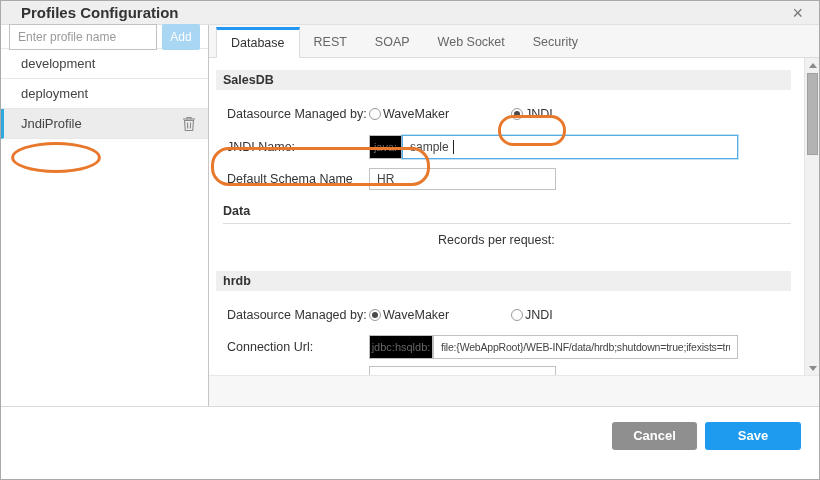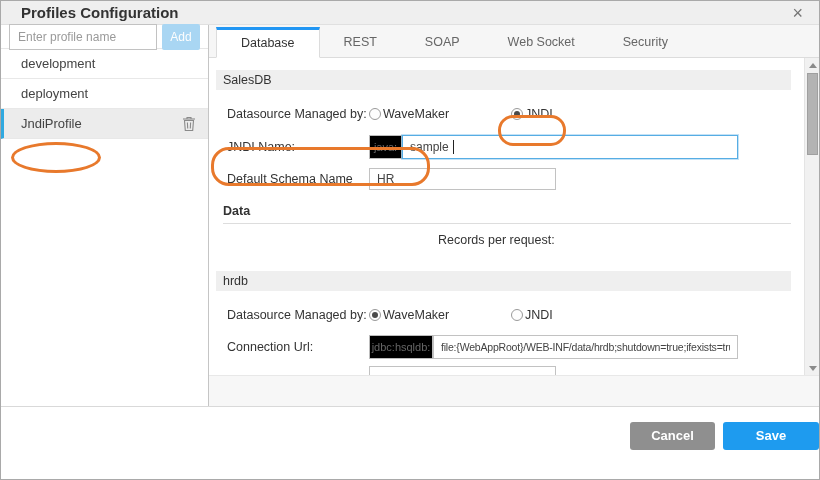--- a/index.html
+++ b/index.html
@@ -27,28 +27,28 @@
              font-size:12px; font-family:"Liberation Sans", sans-serif; cursor:pointer; }
   .profile-item { height:30px; display:flex; align-items:center; padding-left:20px; padding-right:12px;
                   border-bottom:1px solid #e8e8e8; color:#444; cursor:pointer; }
   .profile-item.selected { background:#ececec; border-left:3px solid #30a9e0; padding-left:17px;
                            justify-content:space-between; }
   .trash { width:14px; height:16px; flex:none; }
 
   
   .right-pane { flex:1; display:flex; flex-direction:column; min-width:0; }
   .tabbar { height:33px; background:#f6f6f6; border-bottom:1px solid #dcdcdc; display:flex; align-items:flex-end; padding-left:7px; }
-  .tab { padding:0 24px; line-height:30px; font-size:12.5px; color:#666; cursor:pointer;text-align:center; }
+  .tab { padding:0 14px; line-height:30px; font-size:12.5px; color:#666; cursor:pointer;text-align:center; }
   .tab.active { background:#fff; color:#333; border:1px solid #dcdcdc; border-bottom:1px solid #fff;
                 border-top:3px solid #2196f3; line-height:27px; margin-bottom:-1px; }
 
   .scroll-wrap { position:relative; height:317px; overflow:hidden; }
   .scroll-content { position:absolute; left:0; top:0; right:15px; bottom:0; overflow:hidden; padding:0 13px 0 7px; }
 
-  .section-band { margin-top:12px; height:20px; background:#efefef; font-weight:normal; font-size:12.5px;
+  .section-band { margin-top:12px; height:20px; background:#efefef; font-weight:bold; font-size:12.5px;
                   line-height:20px; padding-left:7px; color:#333; }
   .sub-head { margin:14px 0 0 7px; font-weight:bold; font-size:12.5px; color:#333;
               border-bottom:1px solid #ddd; padding-bottom:5px; margin-right:0; }
 
   .frow { display:flex; align-items:center; margin-left:11px; }
   .frow .lbl { width:142px; flex:none; font-size:12.5px; color:#333; }
 
   .radio { display:inline-block; width:12px; height:12px; border:1px solid #9a9a9a; border-radius:50%;
            background:#fdfdfd; vertical-align:middle; position:relative; flex:none; }
   .radio.checked::after { content:""; position:absolute; left:2px; top:2px; width:6px; height:6px;
@@ -71,21 +71,21 @@
   
   .vscroll { position:absolute; top:0; right:0; bottom:0; width:15px; background:#f1f1f1; border-left:1px solid #e4e4e4; }
   .sb-arrow { position:absolute; left:0; width:15px; height:14px; display:flex; align-items:center; justify-content:center; cursor:pointer; }
   .sb-up { top:0; } .sb-down { bottom:0; }
   .tri-up { width:0; height:0; border-left:4px solid transparent; border-right:4px solid transparent; border-bottom:5px solid #8a8a8a; }
   .tri-down { width:0; height:0; border-left:4px solid transparent; border-right:4px solid transparent; border-top:5px solid #8a8a8a; }
   .sb-thumb { position:absolute; left:2px; top:15px; width:11px; height:82px; background:#b3b3b3; border:1px solid #9f9f9f; cursor:grab; }
 
   
   .footer { height:58px; background:#fff; border-top:1px solid #d9d9d9; display:flex; align-items:center;
-            justify-content:flex-end; gap:8px; padding-right:0; }
+            justify-content:flex-end; gap:8px; padding-right:18px; }
   .btn { height:28px; border:none; border-radius:3px; font-size:13px; font-weight:bold; color:#fff;
          font-family:"Liberation Sans", sans-serif; cursor:pointer; }
   .btn.cancel { width:85px; background:#8f8f8f; }
   .btn.save { width:96px; background:#1e9bef; }
 
   
   .annot { position:absolute; border:3px solid #e8792c; pointer-events:none; z-index:20; }
   .annot.ellipse { border-radius:50%; }
   .annot.pill { border-radius:18px; }
 </style>

